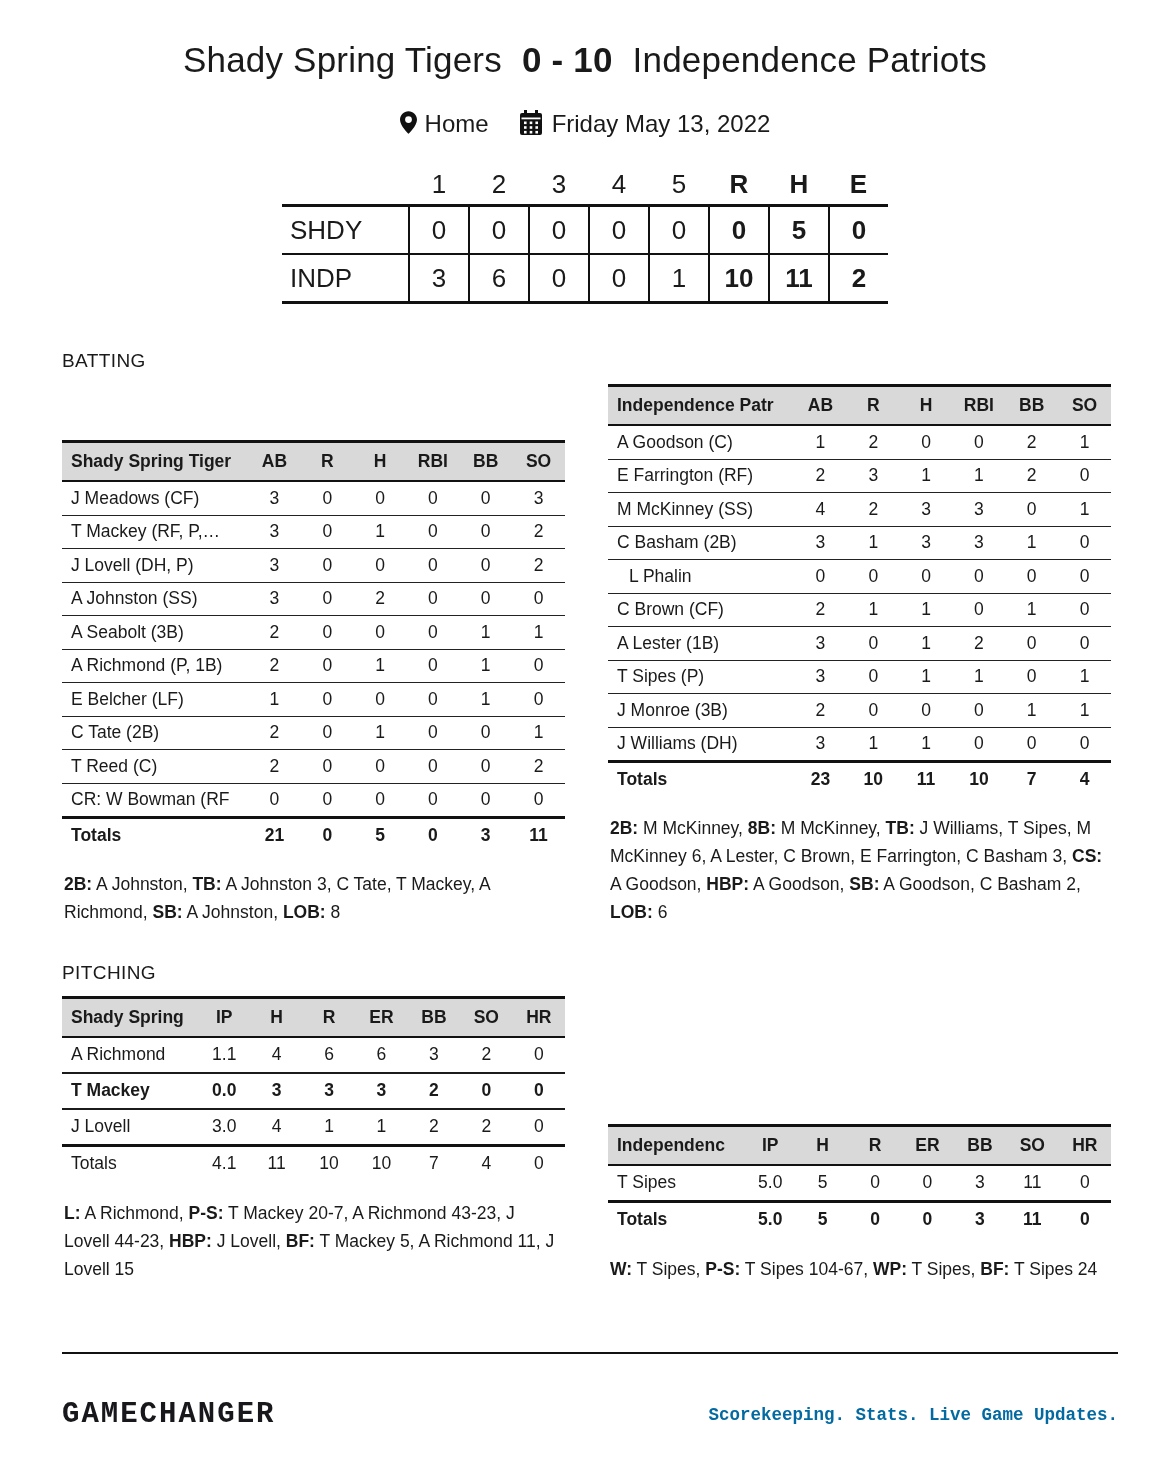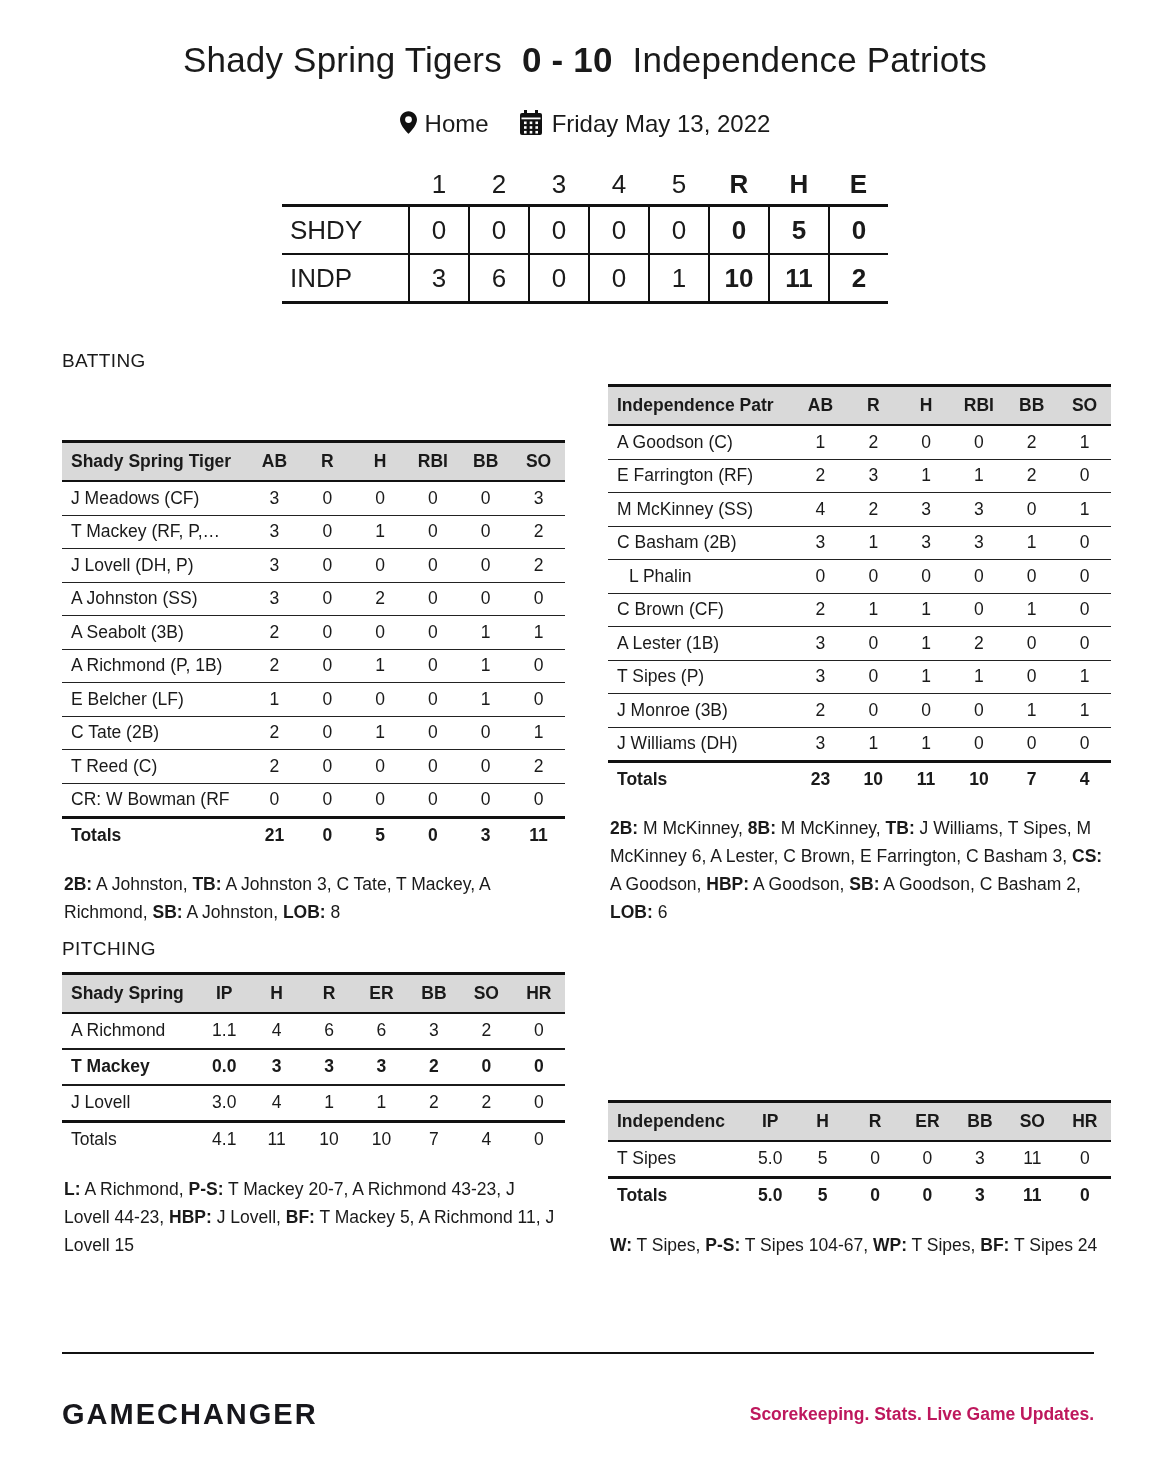--- a/index.html
+++ b/index.html
@@ -24,21 +24,21 @@
   table.linescore th.rhe { font-weight:700; }
   table.linescore th.corner { width:118px; }
   table.linescore td { width:58px; height:46px; text-align:center; padding:0; border-left:2px solid #111; }
   table.linescore td.team-cell { width:118px; text-align:left; padding-left:8px; border-left:none; }
   table.linescore tbody tr:first-child td { border-top:3.5px solid #111; }
   table.linescore tbody tr + tr td { border-top:2px solid #111; }
   table.linescore tbody tr:last-child td { border-bottom:3.5px solid #111;margin-top:42px; }
   table.linescore td.rhe { font-weight:700; }
 
   
-  .section-label { font-size:19px; letter-spacing:0.4px; margin-top:12px; }
+  .section-label { font-size:19px; letter-spacing:0.4px; margin-top:36px; }
   .section-label.first { margin-top:46px; }
   .cols { display:flex; gap:43px; align-items:flex-end; margin-top:12px; }
   .col { width:503px; }
 
   
   table.stats { border-collapse:collapse; table-layout:fixed; width:503px; font-size:17.5px; }
   table.stats thead th {
     background:#d9d9d9; border-top:3px solid #111; border-bottom:2px solid #111;
     height:37px; font-weight:700; text-align:center; padding:0;
   }
@@ -51,26 +51,26 @@
   table.stats tr.bold-row td { font-weight:700; }
   table.stats.pitch tbody td { border-top:2px solid #1b1b1b; height:34px; }
   table.stats.pitch tbody tr:first-child td { border-top:none; }
   table.stats.pitch tr.totals-row td { border-top:3px solid #111; }
 
   .notes { margin:18px 2px 0 2px; font-size:17.5px; line-height:28px; }
   .notes strong { font-weight:700; }
 
   
   .footer {
-    position:absolute; left:62px; right:76px; top:1352px;
+    position:absolute; left:62px; right:52px; top:1352px;
     border-top:2.5px solid #111; padding-top:44px;
-    display:flex; justify-content:space-between; align-items:center;
+    display:flex; justify-content:space-between; align-items:center;font-family:Liberation Mono, monospace;
   }
   .footer .logo { font-size:29px; font-weight:700; letter-spacing:2px; color:#17171c; }
-  .footer .tagline { font-size:17.5px; font-weight:700; color:#be185d; }
+  .footer .tagline { font-size:17.5px; font-weight:700; color:#0369a1; }
 </style>
 </head>
 <body>
 
 <div class="page">
 
   <div class="title">
     <span>Shady Spring Tigers</span><span class="score">0 - 10</span><span>Independence Patriots</span>
   </div>
 

